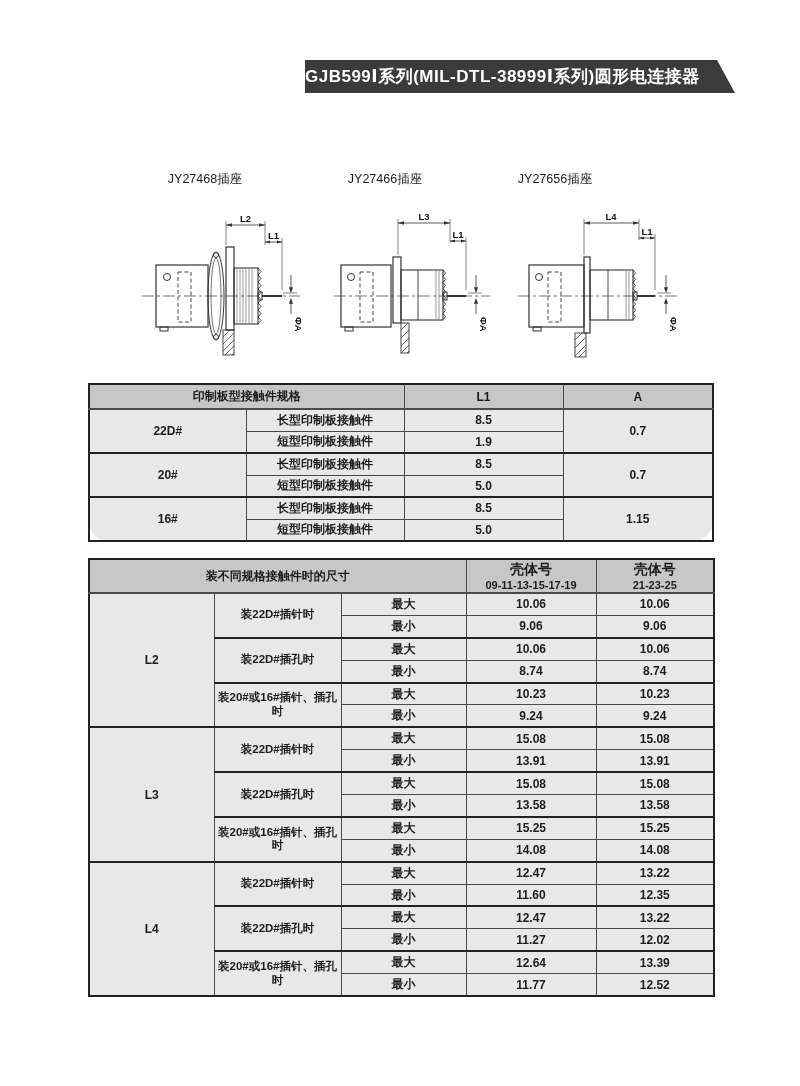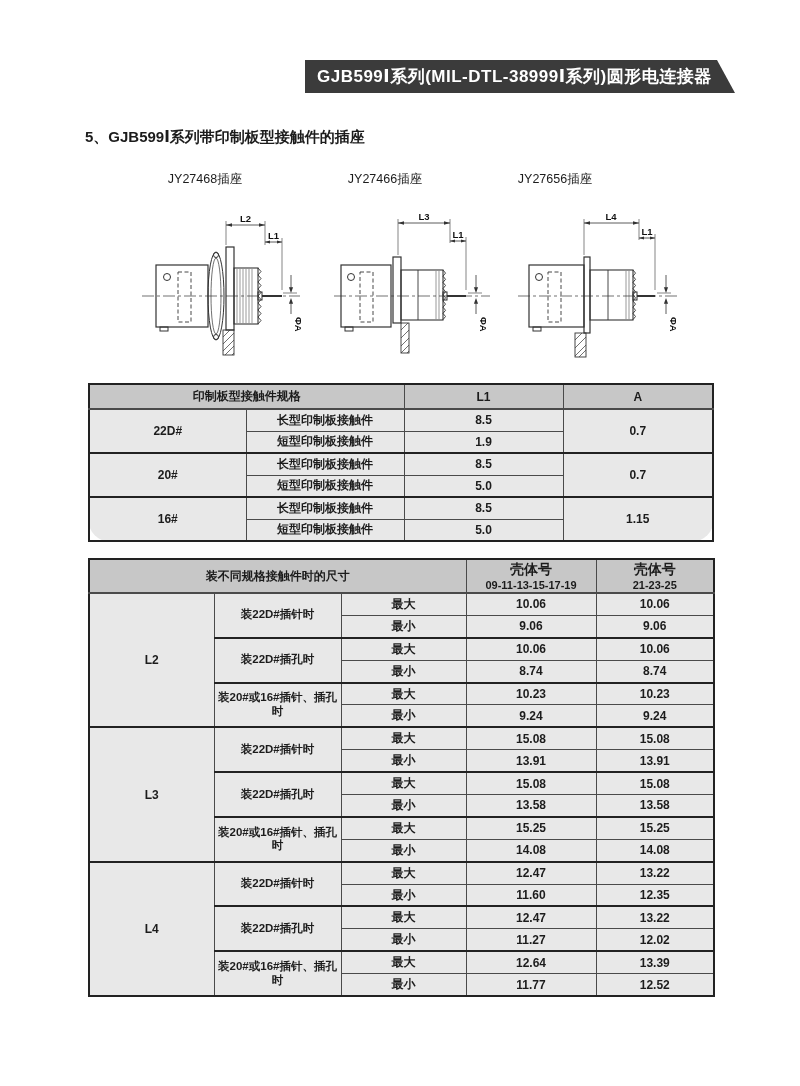--- a/index.html
+++ b/index.html
@@ -1,19 +1,19 @@
 <!DOCTYPE html>
 <html><head>
 <meta charset="utf-8">
 <style>
   html,body{margin:0;padding:0;background:#fff;}
   .page{position:relative;width:800px;height:1086px;background:#ffffff;overflow:hidden;
         font-family:"Liberation Sans","DejaVu Sans",sans-serif;color:#1c1c1c;}
   .banner{position:absolute;left:305px;top:60px;width:430px;height:33px;background:#3b3b3b;
-          color:#ffffff;font-size:17px;font-weight:bold;line-height:33px;padding-left:12px;
+          color:#ffffff;font-size:17px;font-weight:bold;line-height:33px;
           box-sizing:border-box;white-space:nowrap;letter-spacing:.5px;
           clip-path:polygon(0 0,calc(100% - 18px) 0,100% 100%,0 100%);}
   .heading{position:absolute;left:85px;top:128px;font-size:15px;font-weight:bold;}
   .fig-label{position:absolute;top:171px;width:150px;text-align:center;font-size:12.5px;font-weight:normal;}
   .fl1{left:130px}.fl2{left:310px}.fl3{left:480px}
   svg.fig{position:absolute;top:200px;width:185px;height:172px;}
   .fg1{left:128px}.fg2{left:330px}.fg3{left:508px}
   svg.fig line,svg.fig rect,svg.fig path,svg.fig ellipse,svg.fig circle{stroke:#333;fill:none;}
   svg.fig polygon{fill:#333;stroke:none;}
   svg.fig text{fill:#111;font-family:"Liberation Sans",sans-serif;font-size:9.5px;font-weight:bold;stroke:none;}
@@ -33,21 +33,20 @@
   .hd .line1{display:block;line-height:1.25;font-size:14px;}
   .hd .line2{display:block;line-height:1.1;font-size:11px;}
 </style>
 </head>
 <body>
 
 <div class="page">
 
   <div class="banner">GJB599Ⅰ系列(MIL-DTL-38999Ⅰ系列)圆形电连接器</div>
 
-  <div class="heading">5、GJB599Ⅰ系列带印制板型接触件的插座</div>
 
   <div class="fig-label fl1">JY27468插座</div>
   <div class="fig-label fl2">JY27466插座</div>
   <div class="fig-label fl3">JY27656插座</div>
 
   <svg class="fig fg1" viewBox="0 0 185 172">
     <line x1="14" y1="96" x2="172" y2="96" stroke-width="0.7" stroke-dasharray="12,3,3,3"></line>
     <rect x="28" y="65" width="52" height="62" stroke-width="1.2"></rect>
     <circle cx="39" cy="77" r="3.5"></circle>
     <rect x="50" y="72" width="13" height="50" stroke-dasharray="4,2.5" stroke-width="0.9"></rect>

